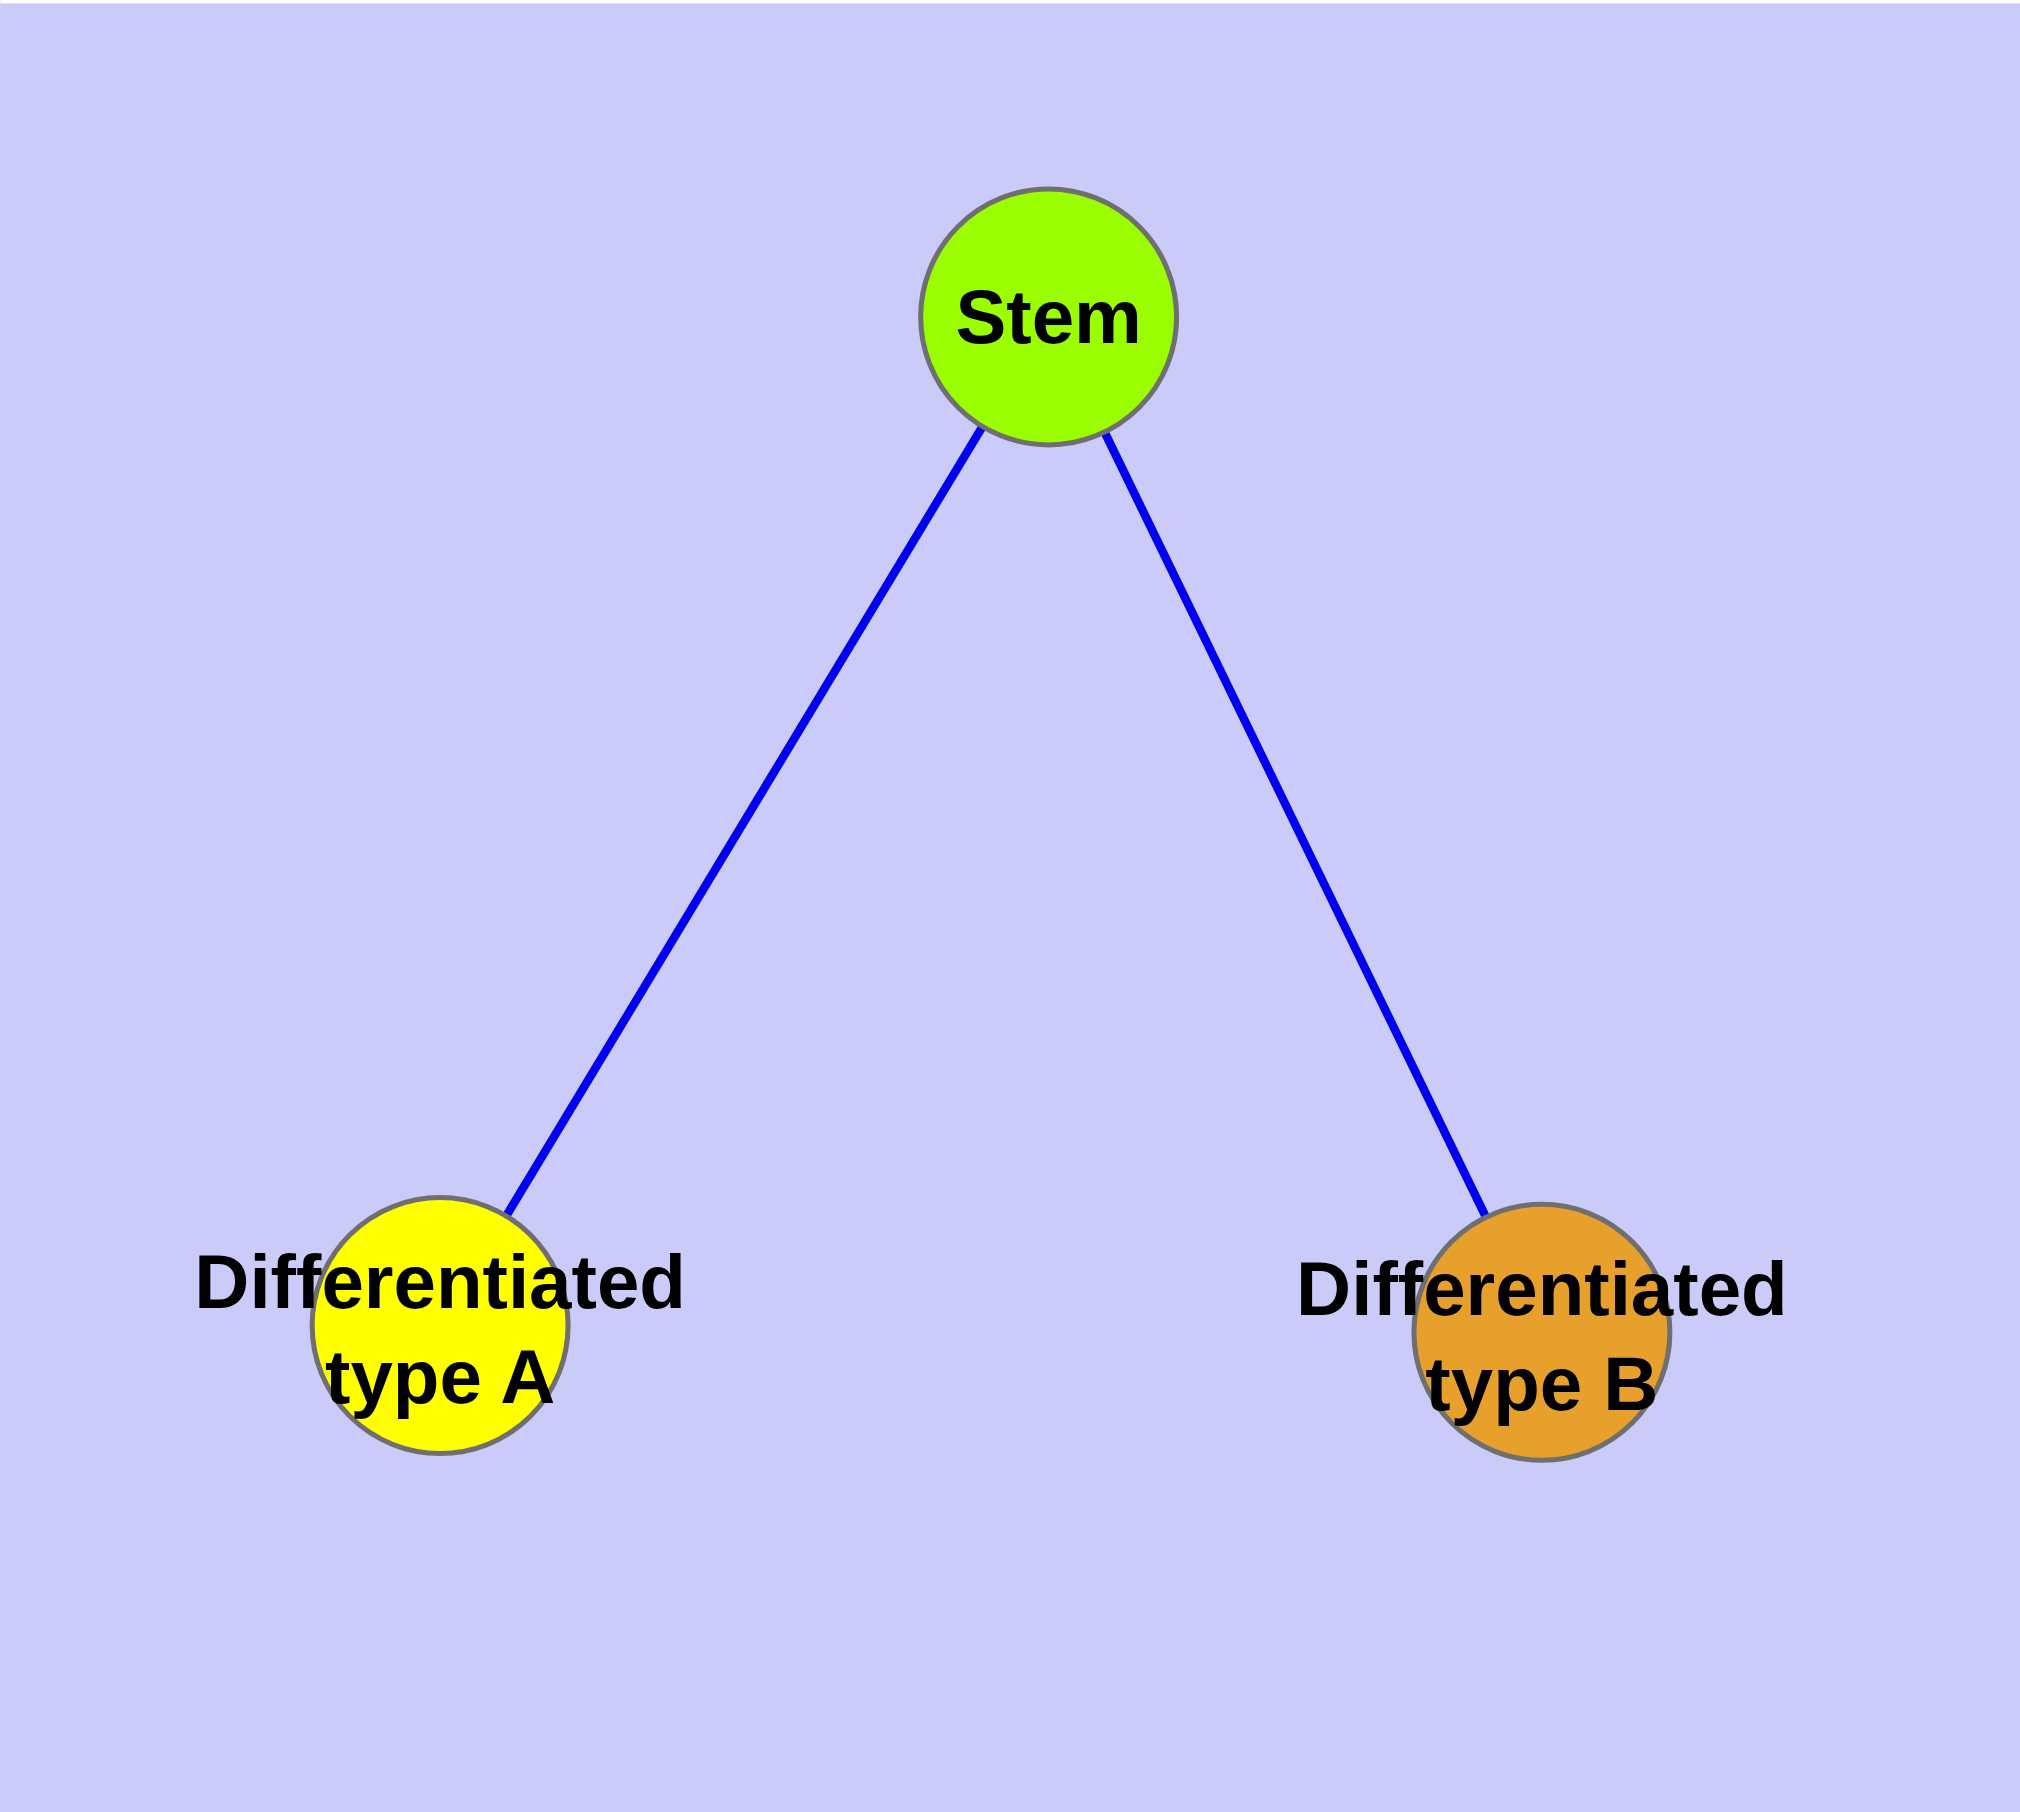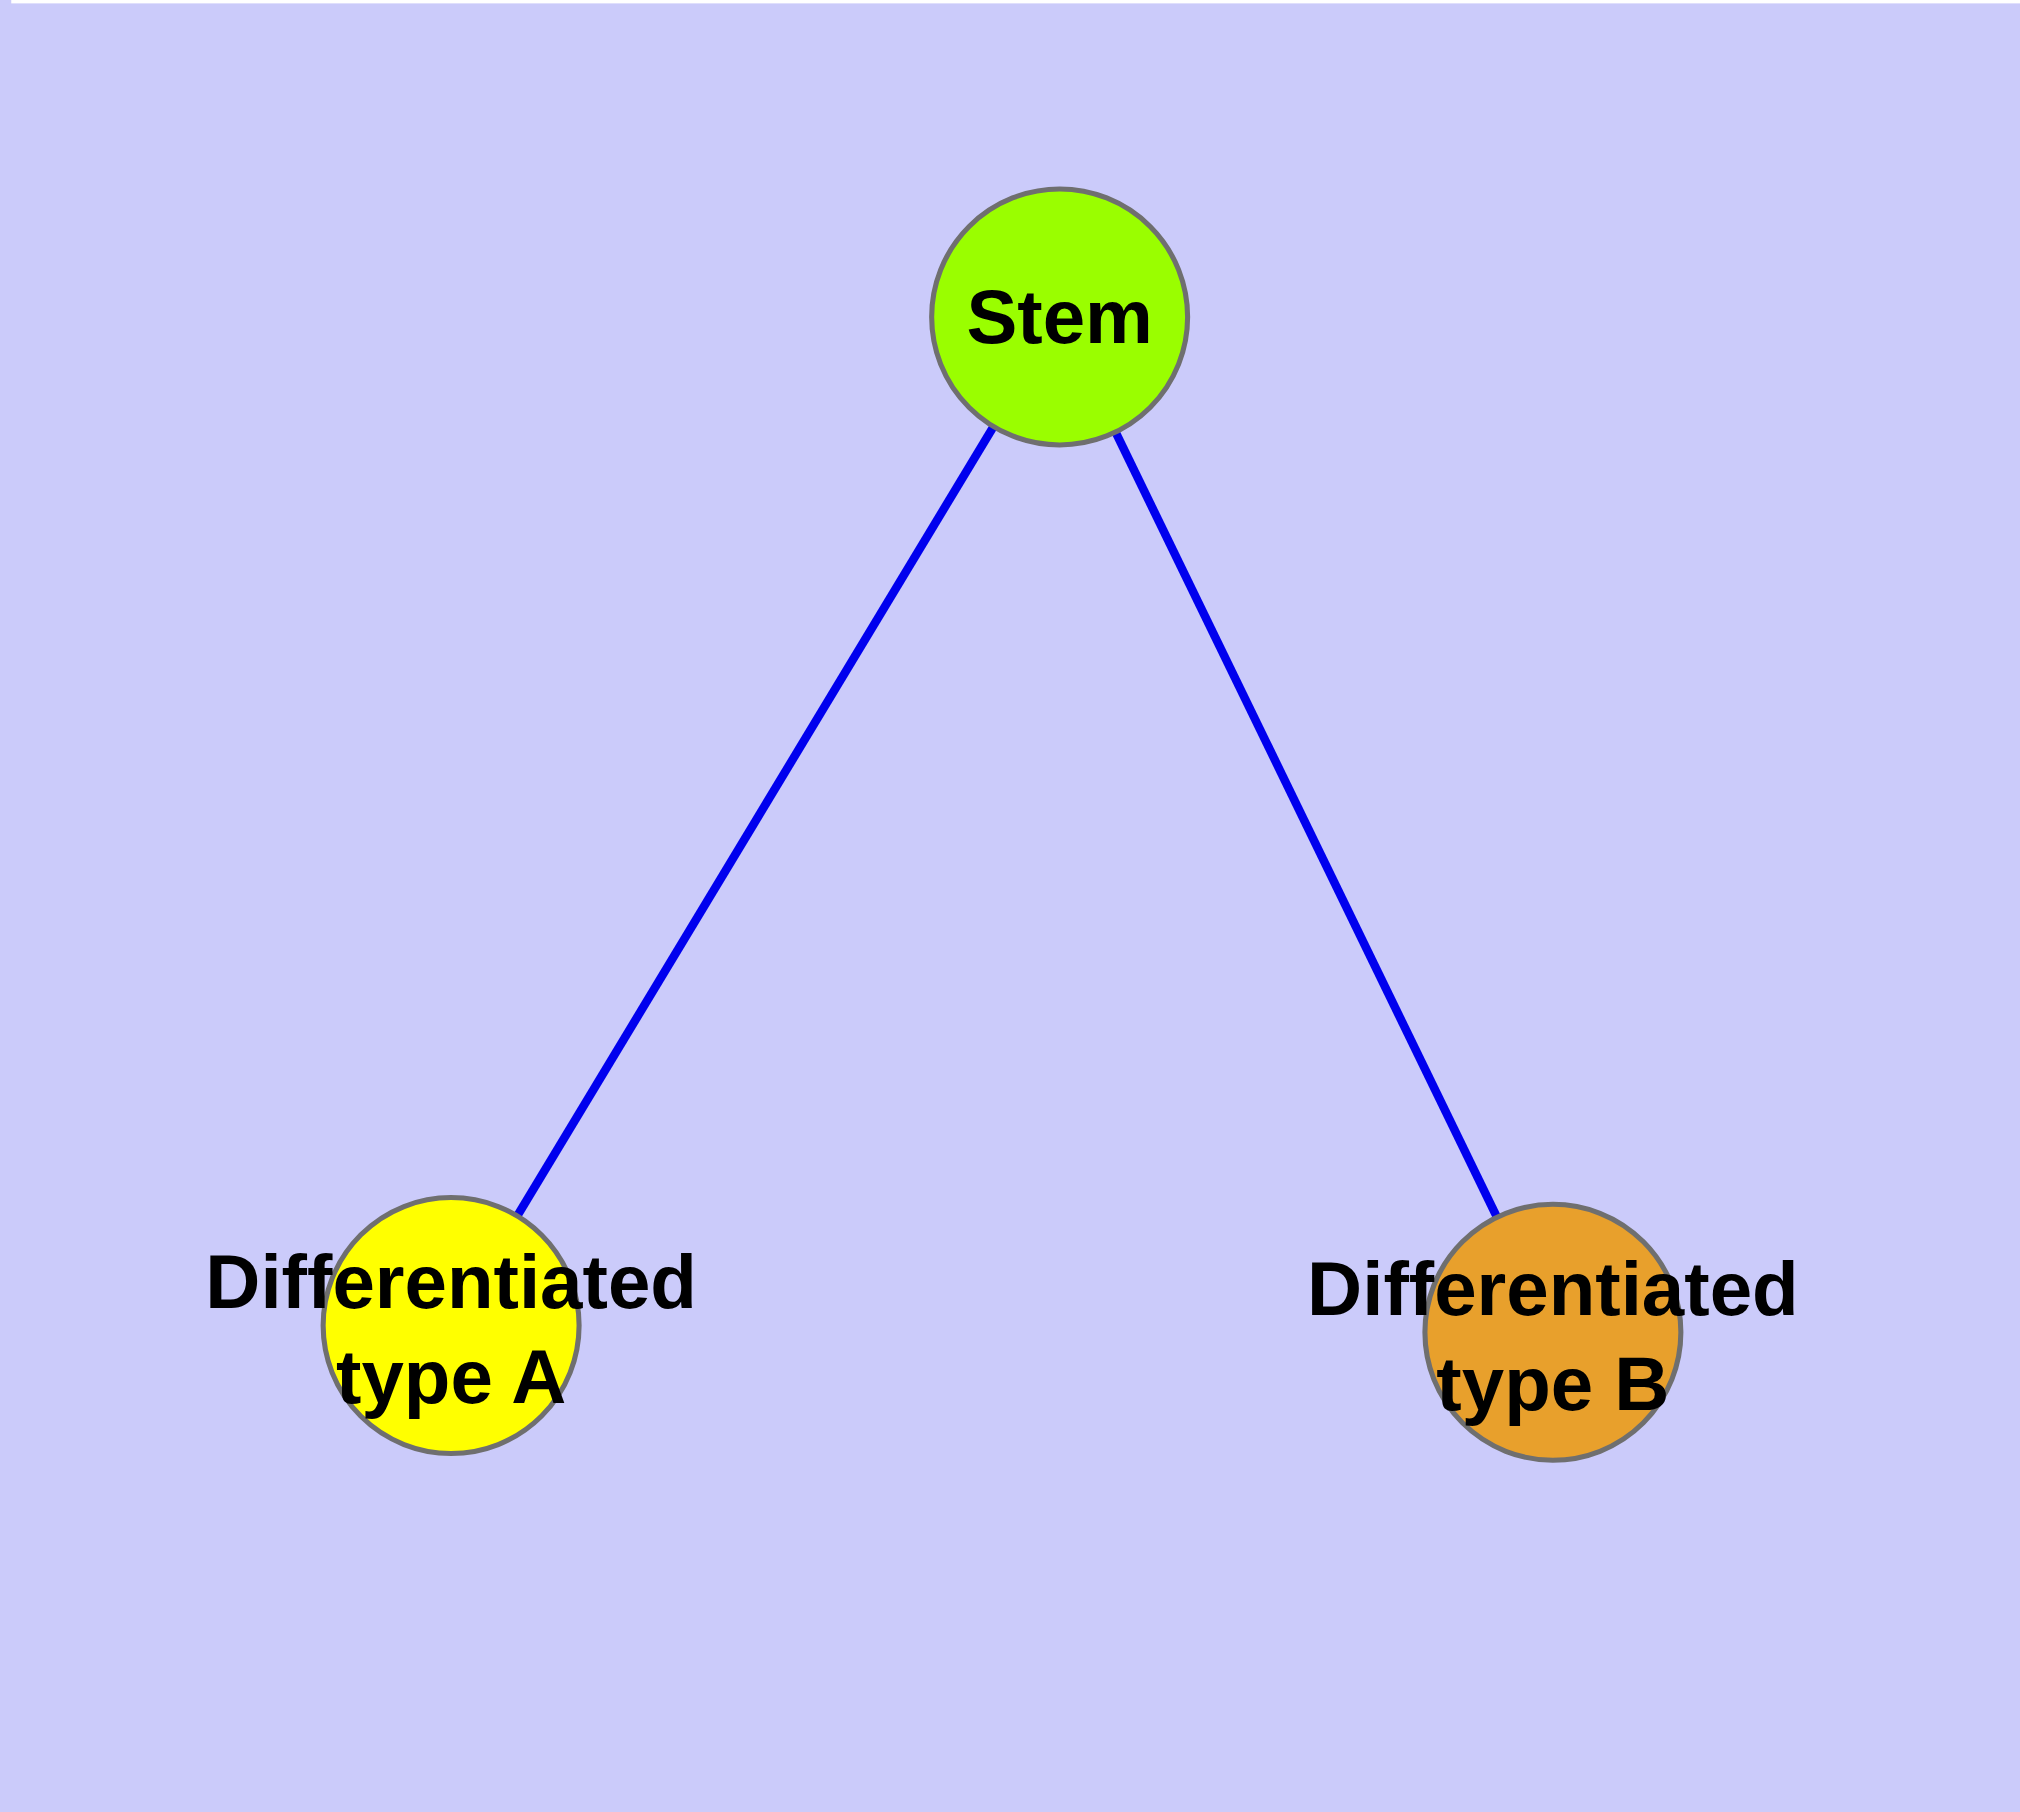--- a/index.html
+++ b/index.html
@@ -12,21 +12,20 @@
     overflow: hidden;
     background: #CBCBFA;
     font-family: "Liberation Sans", sans-serif;
   }
   .stage {
     position: absolute;
     top: 0;
     left: 0;
     width: 1826px;
     height: 1812px;
-    padding-left: 11px;
   }
   svg { display: block; }
   .edge {
     stroke-width: 10;
     fill: none;
   }
   .node-circle {
     stroke-width: 6;
   }
   .node-label {

